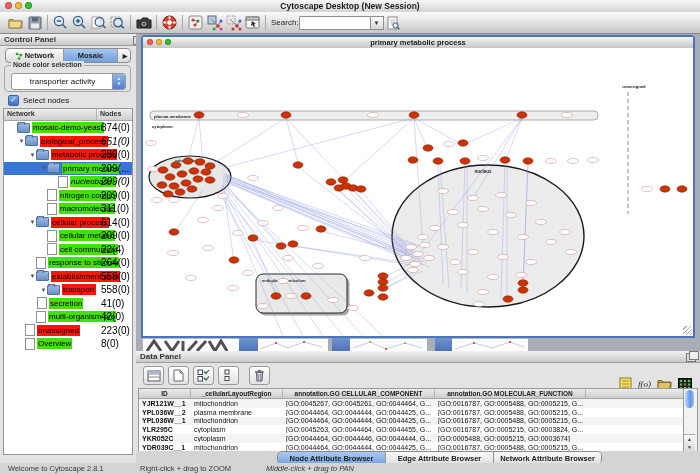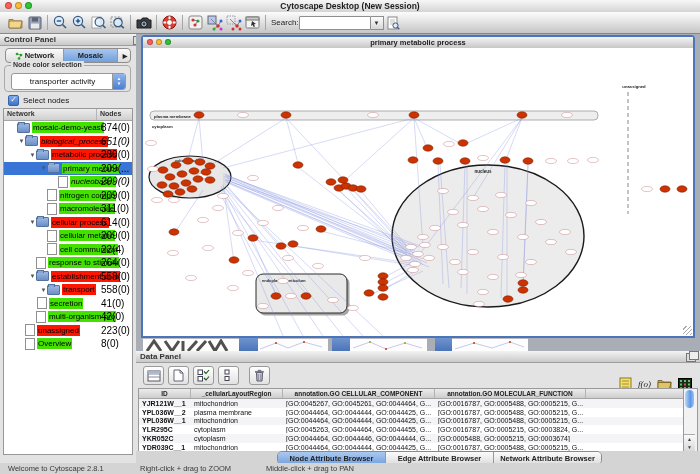--- a/index.html
+++ b/index.html
@@ -797,15 +797,15 @@
     <div class="bt-group">
         <div class="bt sel">Node Attribute Browser</div>
         <div class="bt">Edge Attribute Browser</div>
         <div class="bt">Network Attribute Browser</div>
       </div>
   </div>
 
   <div class="abs statusbar">
     <span style="left:8px;">Welcome to Cytoscape 2.8.1</span>
     <span style="left:140px;">Right-click + drag to ZOOM</span>
-    <span style="left:266px;">Middle-click + drag to PAN</span>
+    <span style="left:266px;font-style:italic;">Middle-click + drag to PAN</span>
   </div>
 </div>
 
 </body></html>

